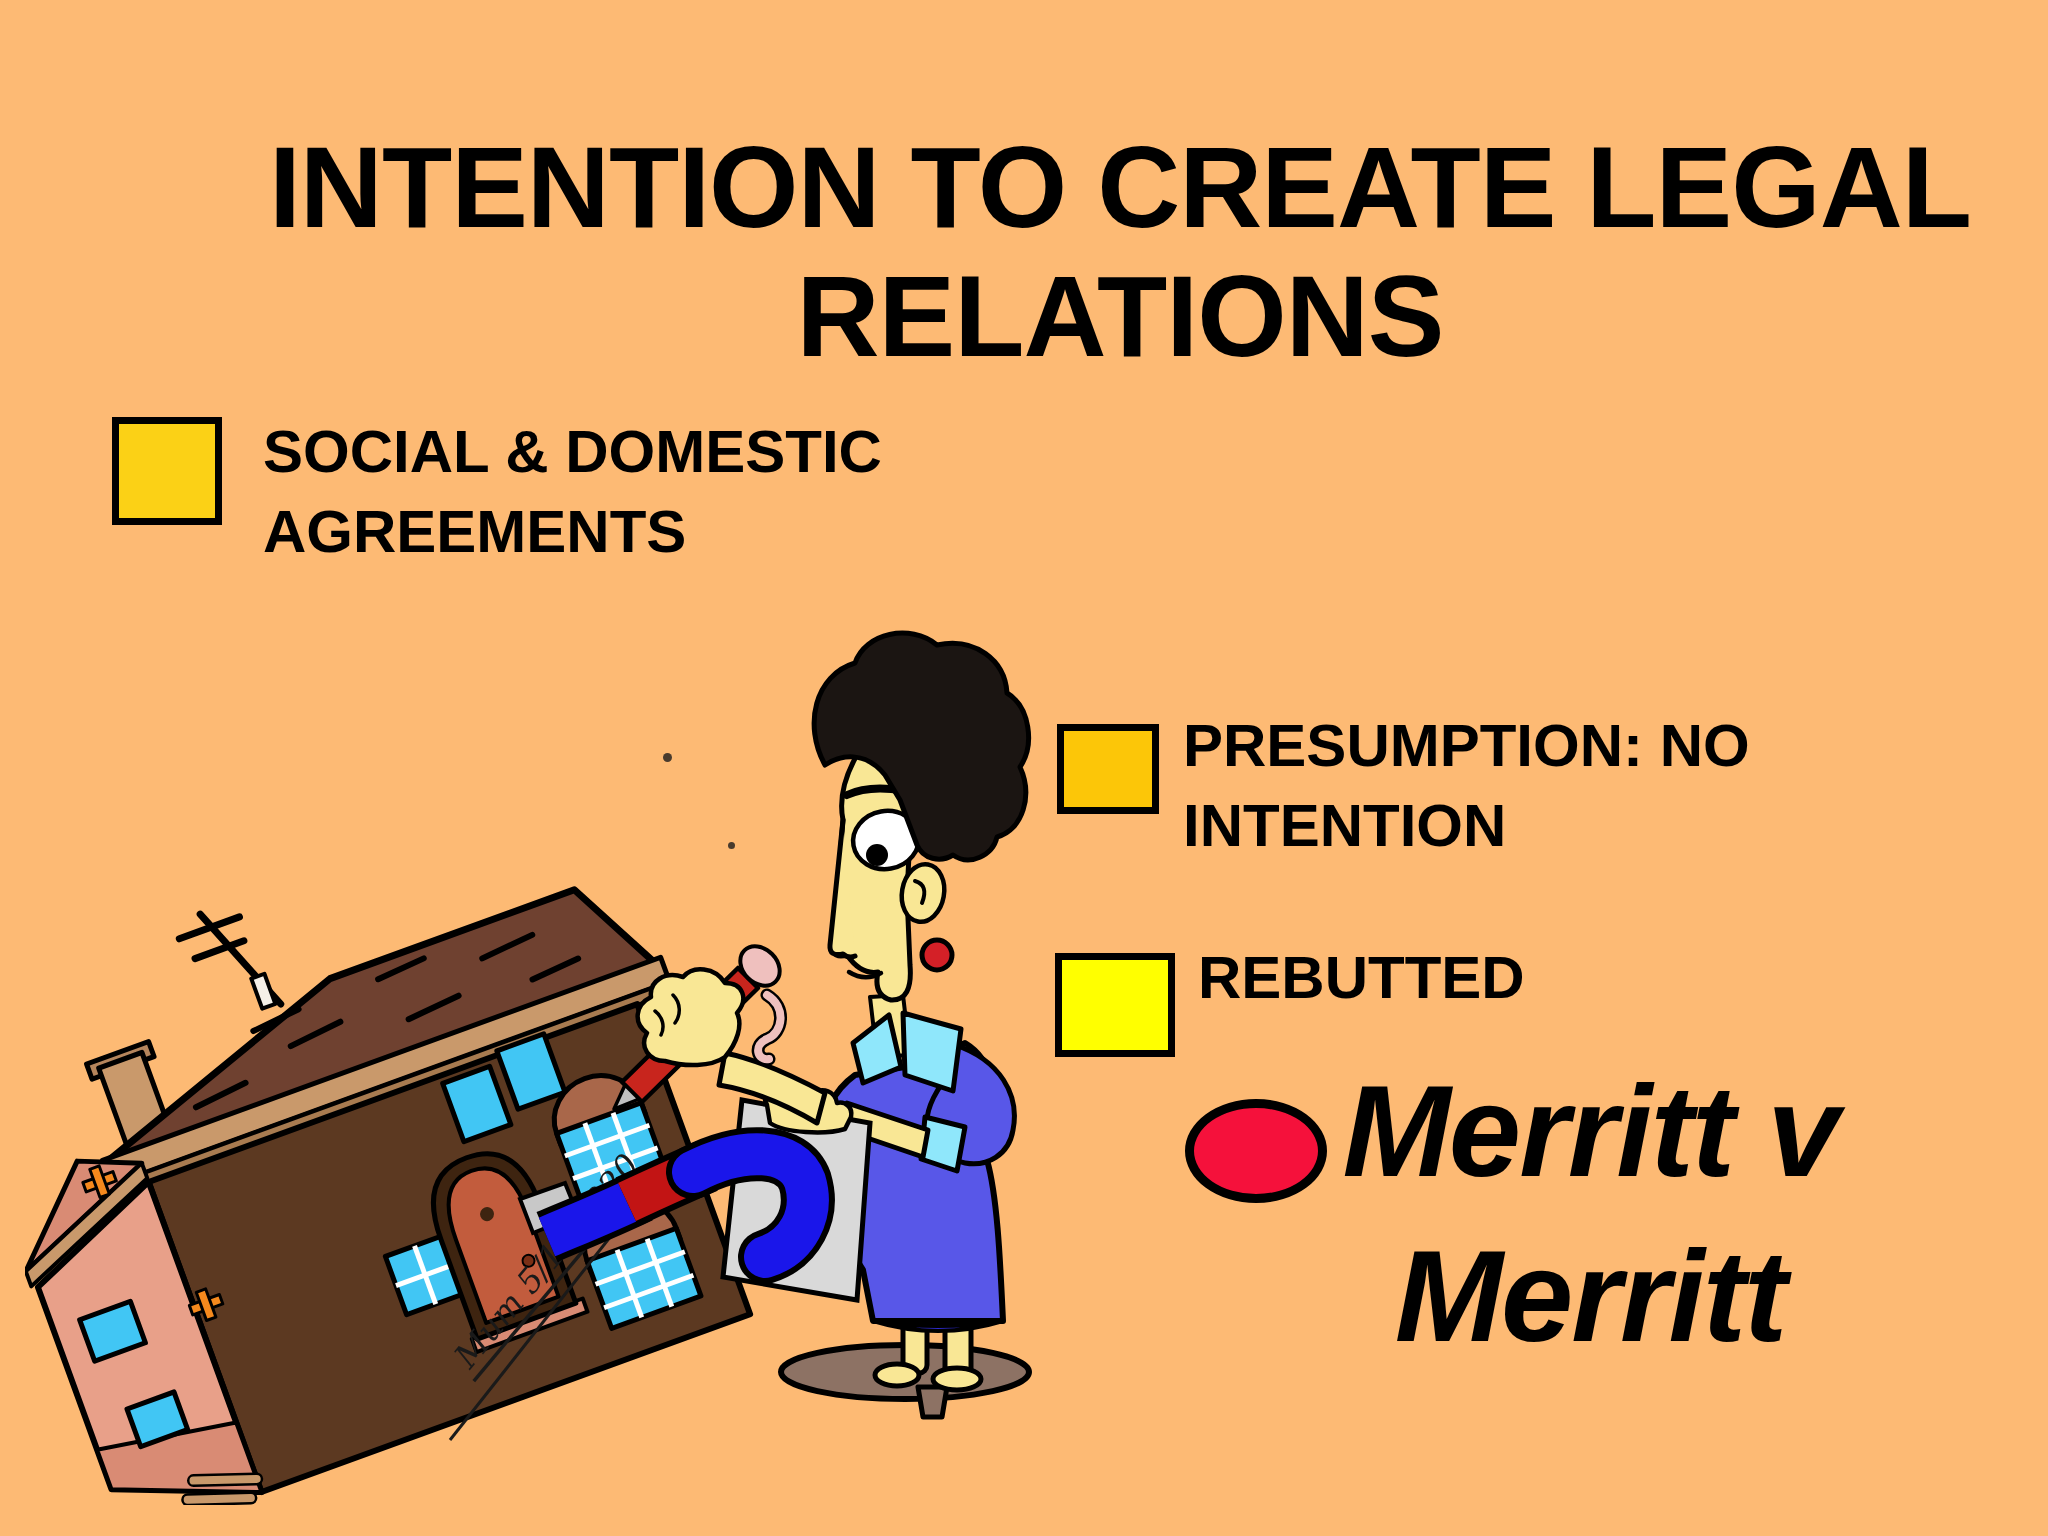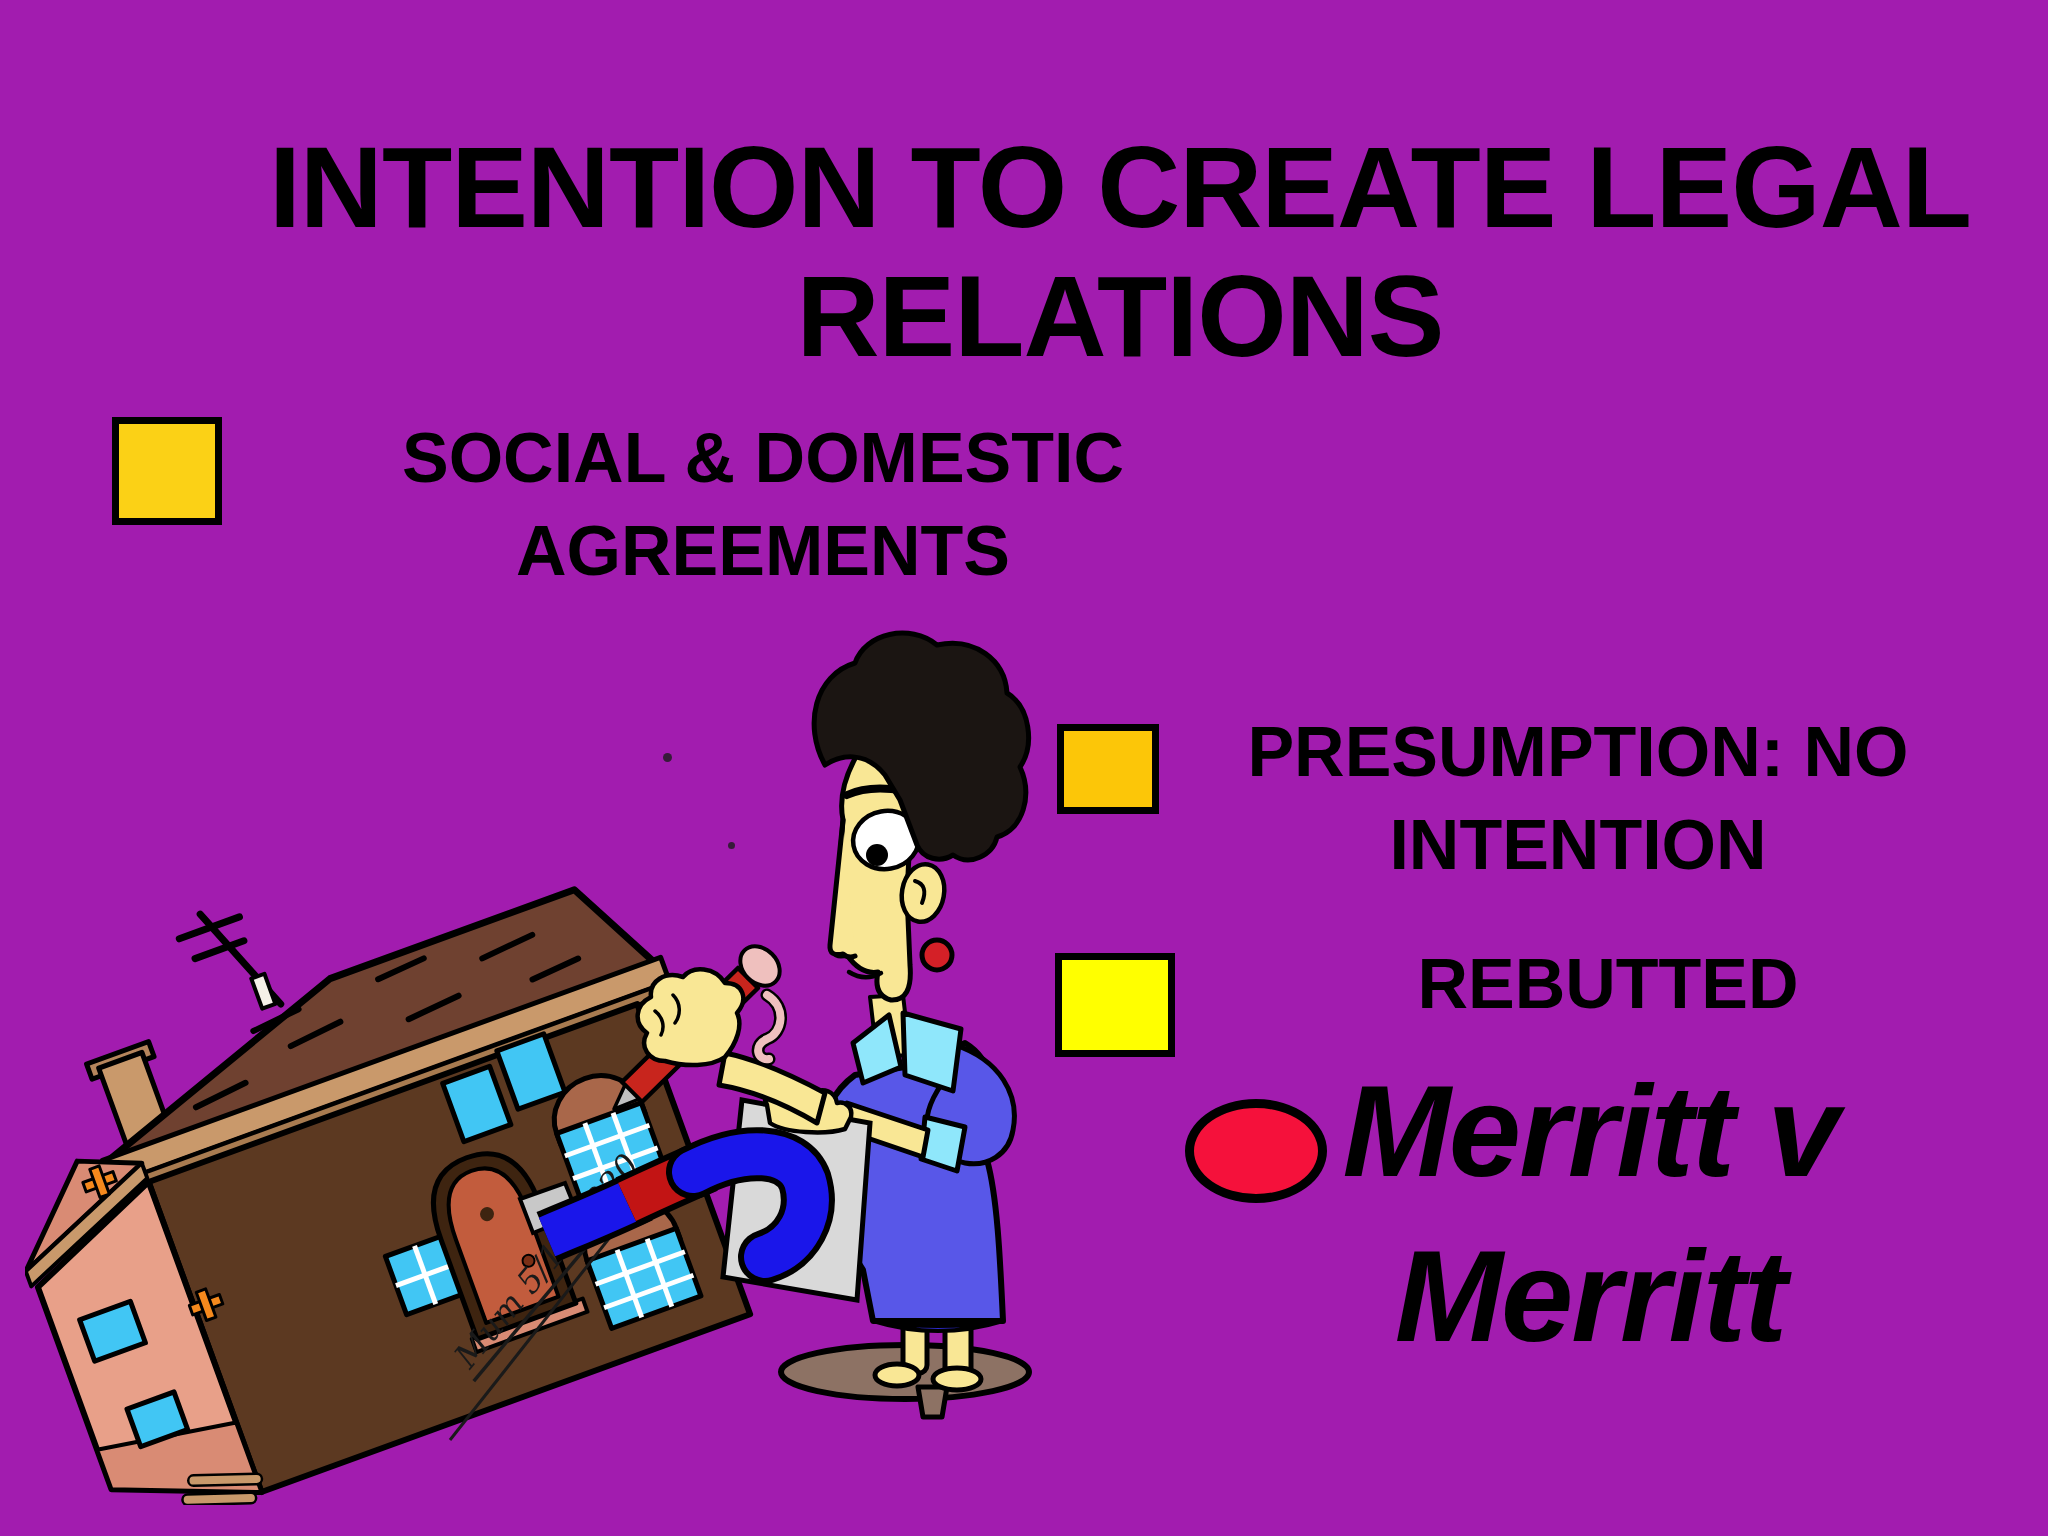--- a/index.html
+++ b/index.html
@@ -1,25 +1,25 @@
 <!DOCTYPE html>
 <html><head>
 <meta charset="utf-8">
 <style>
   html,body{margin:0;padding:0;background:#ffffff;}
   #slide{
-    position:relative;width:2048px;height:1536px;background:#a21caf;overflow:hidden;
+    position:relative;width:2048px;height:1536px;background:#fdba74;overflow:hidden;
     font-family:"Liberation Sans", sans-serif;color:#000;
   }
   .abs{position:absolute;}
   #title{
     left:244px;top:46px;width:1752px;text-align:center;
     font-size:115px;font-weight:bold;line-height:1.12;letter-spacing:-1px;
   }
-  .bullet-label{font-weight:bold;font-size:70px;line-height:1.33;text-align:center;}
+  .bullet-label{font-weight:bold;font-size:60px;line-height:1.33;}
   #bullet1-label{left:263px;top:412px;width:1000px;}
   #bullet2-label{left:1183px;top:706px;width:790px;}
   #bullet3-label{left:1178px;top:938px;width:820px;margin-left:20px;}
   .sq{border:7px solid #000;}
   #sq1{left:112px;top:417px;width:96px;height:94px;}
   #sq2{left:1057px;top:724px;width:88px;height:76px;}
   #sq3{left:1055px;top:953px;width:106px;height:90px;}
   #case-marker{
     left:1185px;top:1099px;width:124px;height:86px;
     border:9px solid #000;border-radius:50%;

